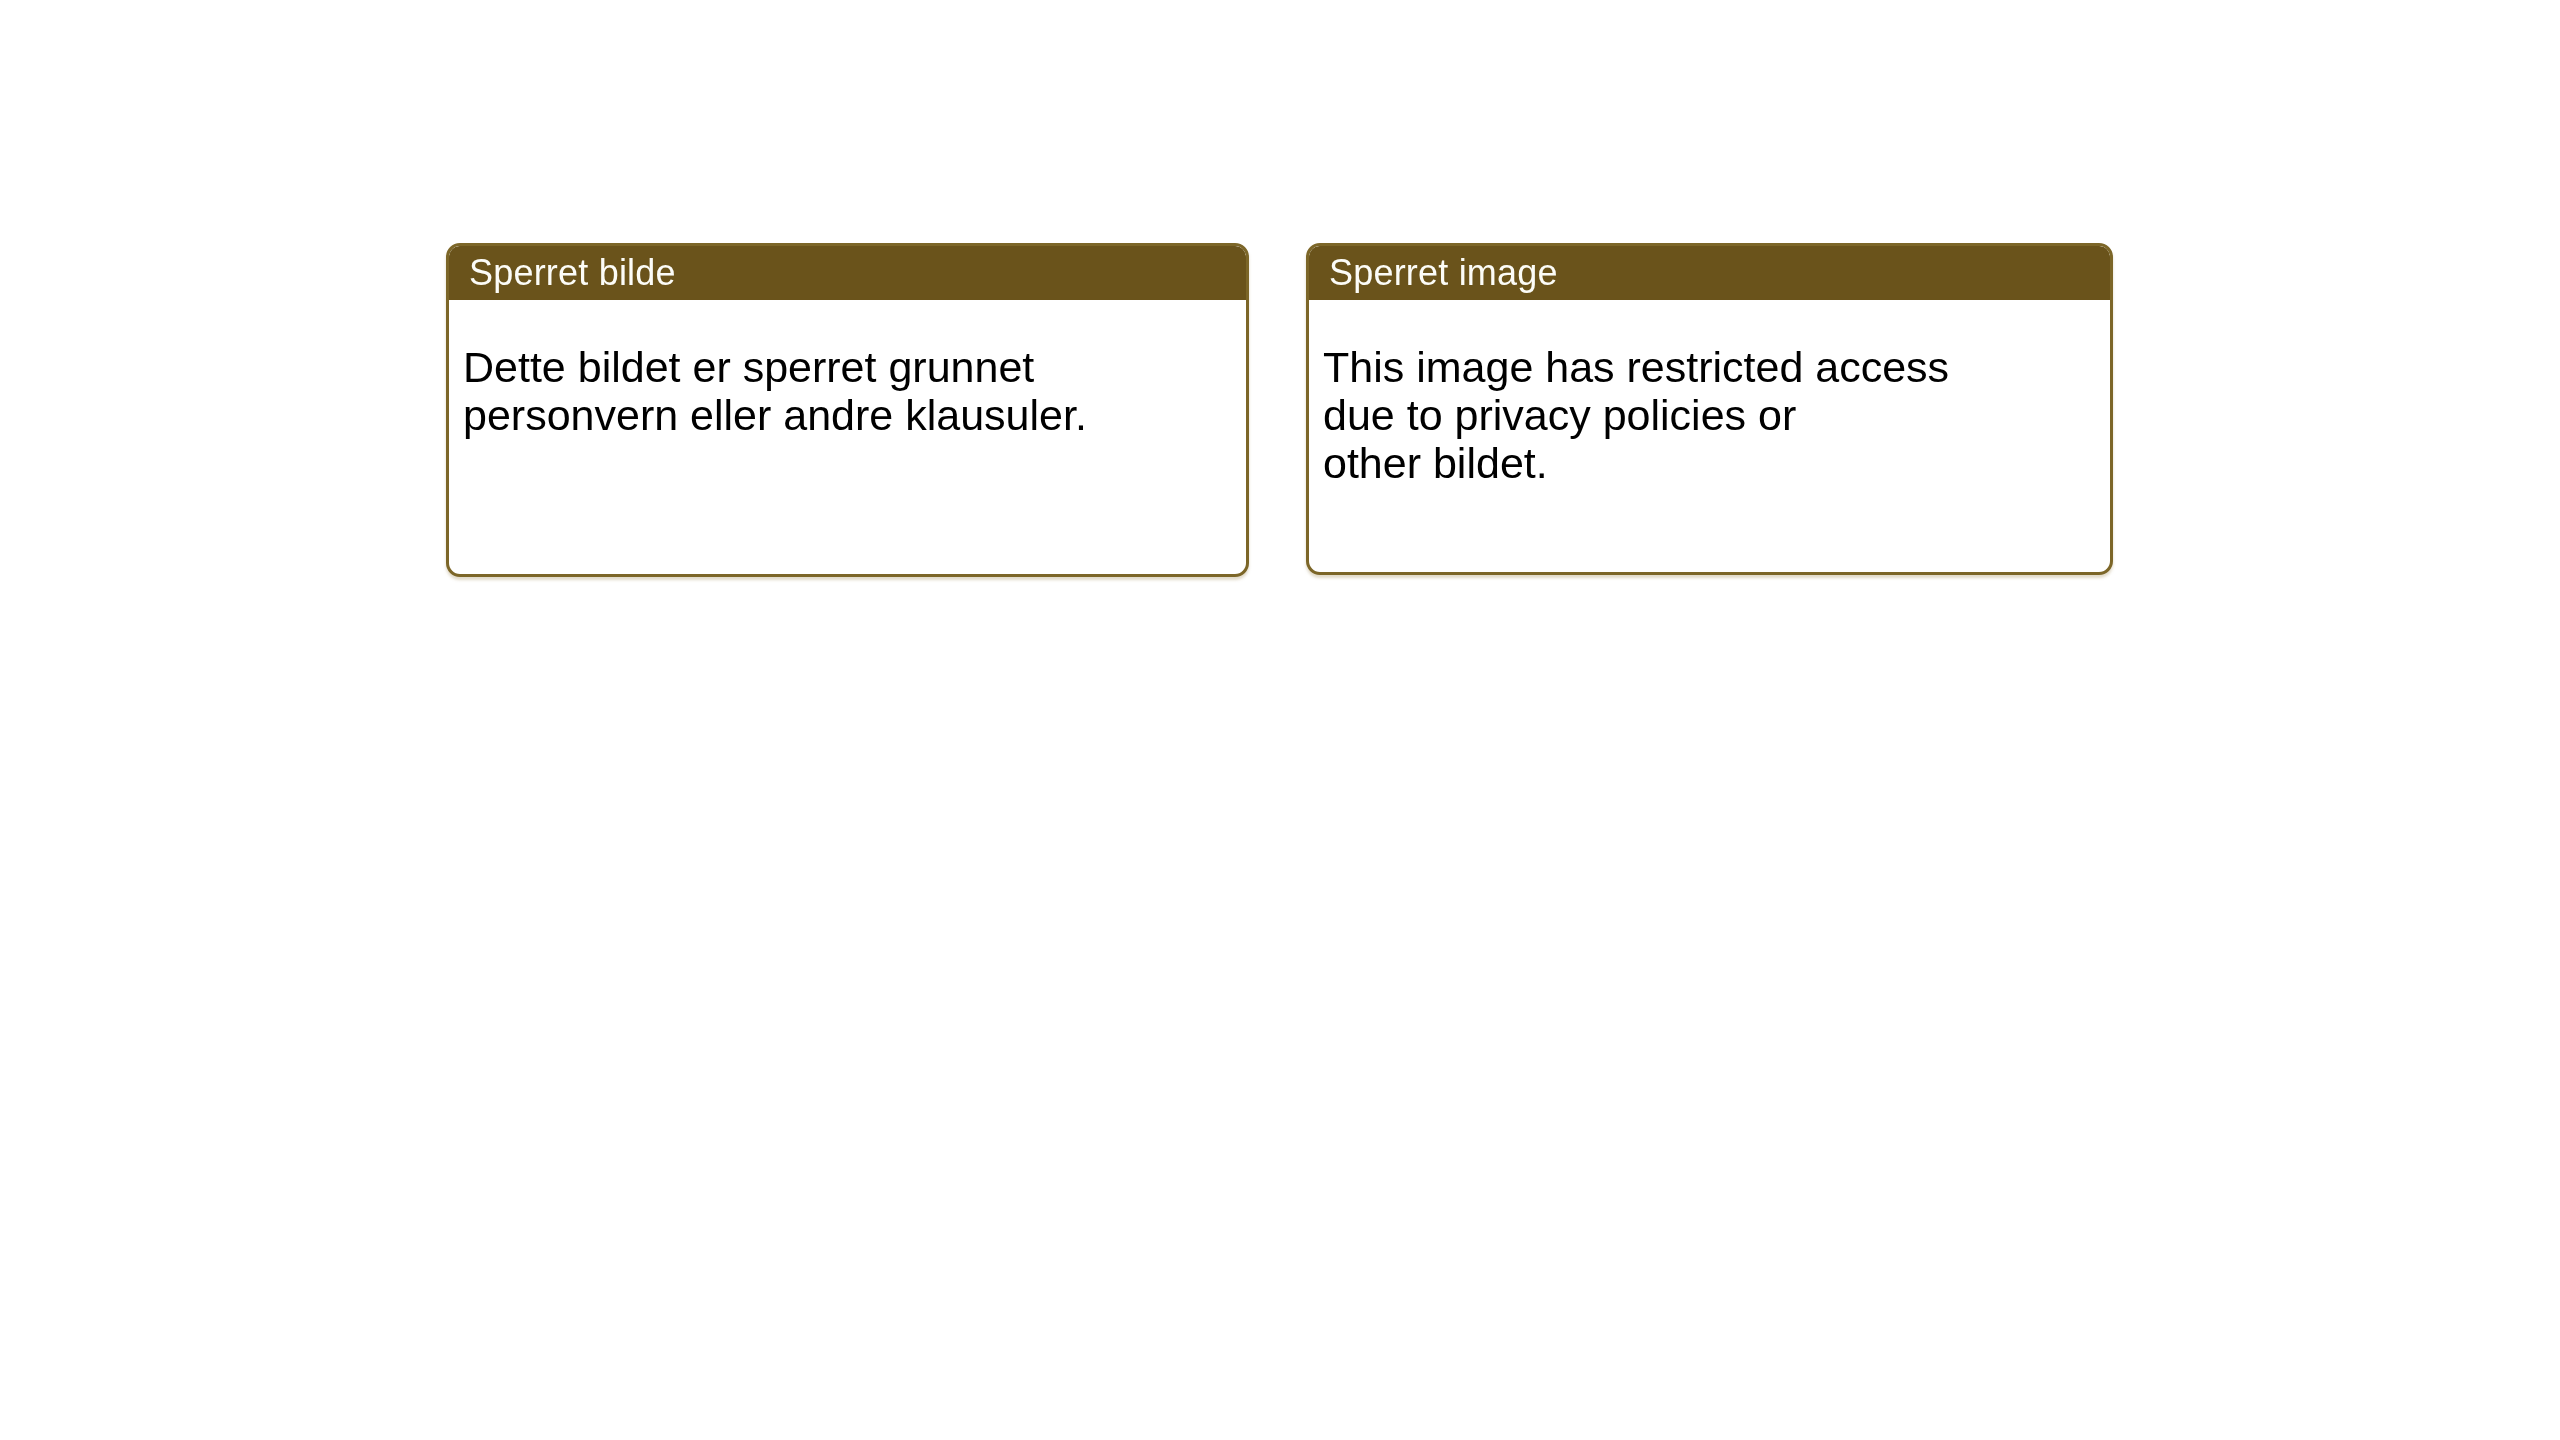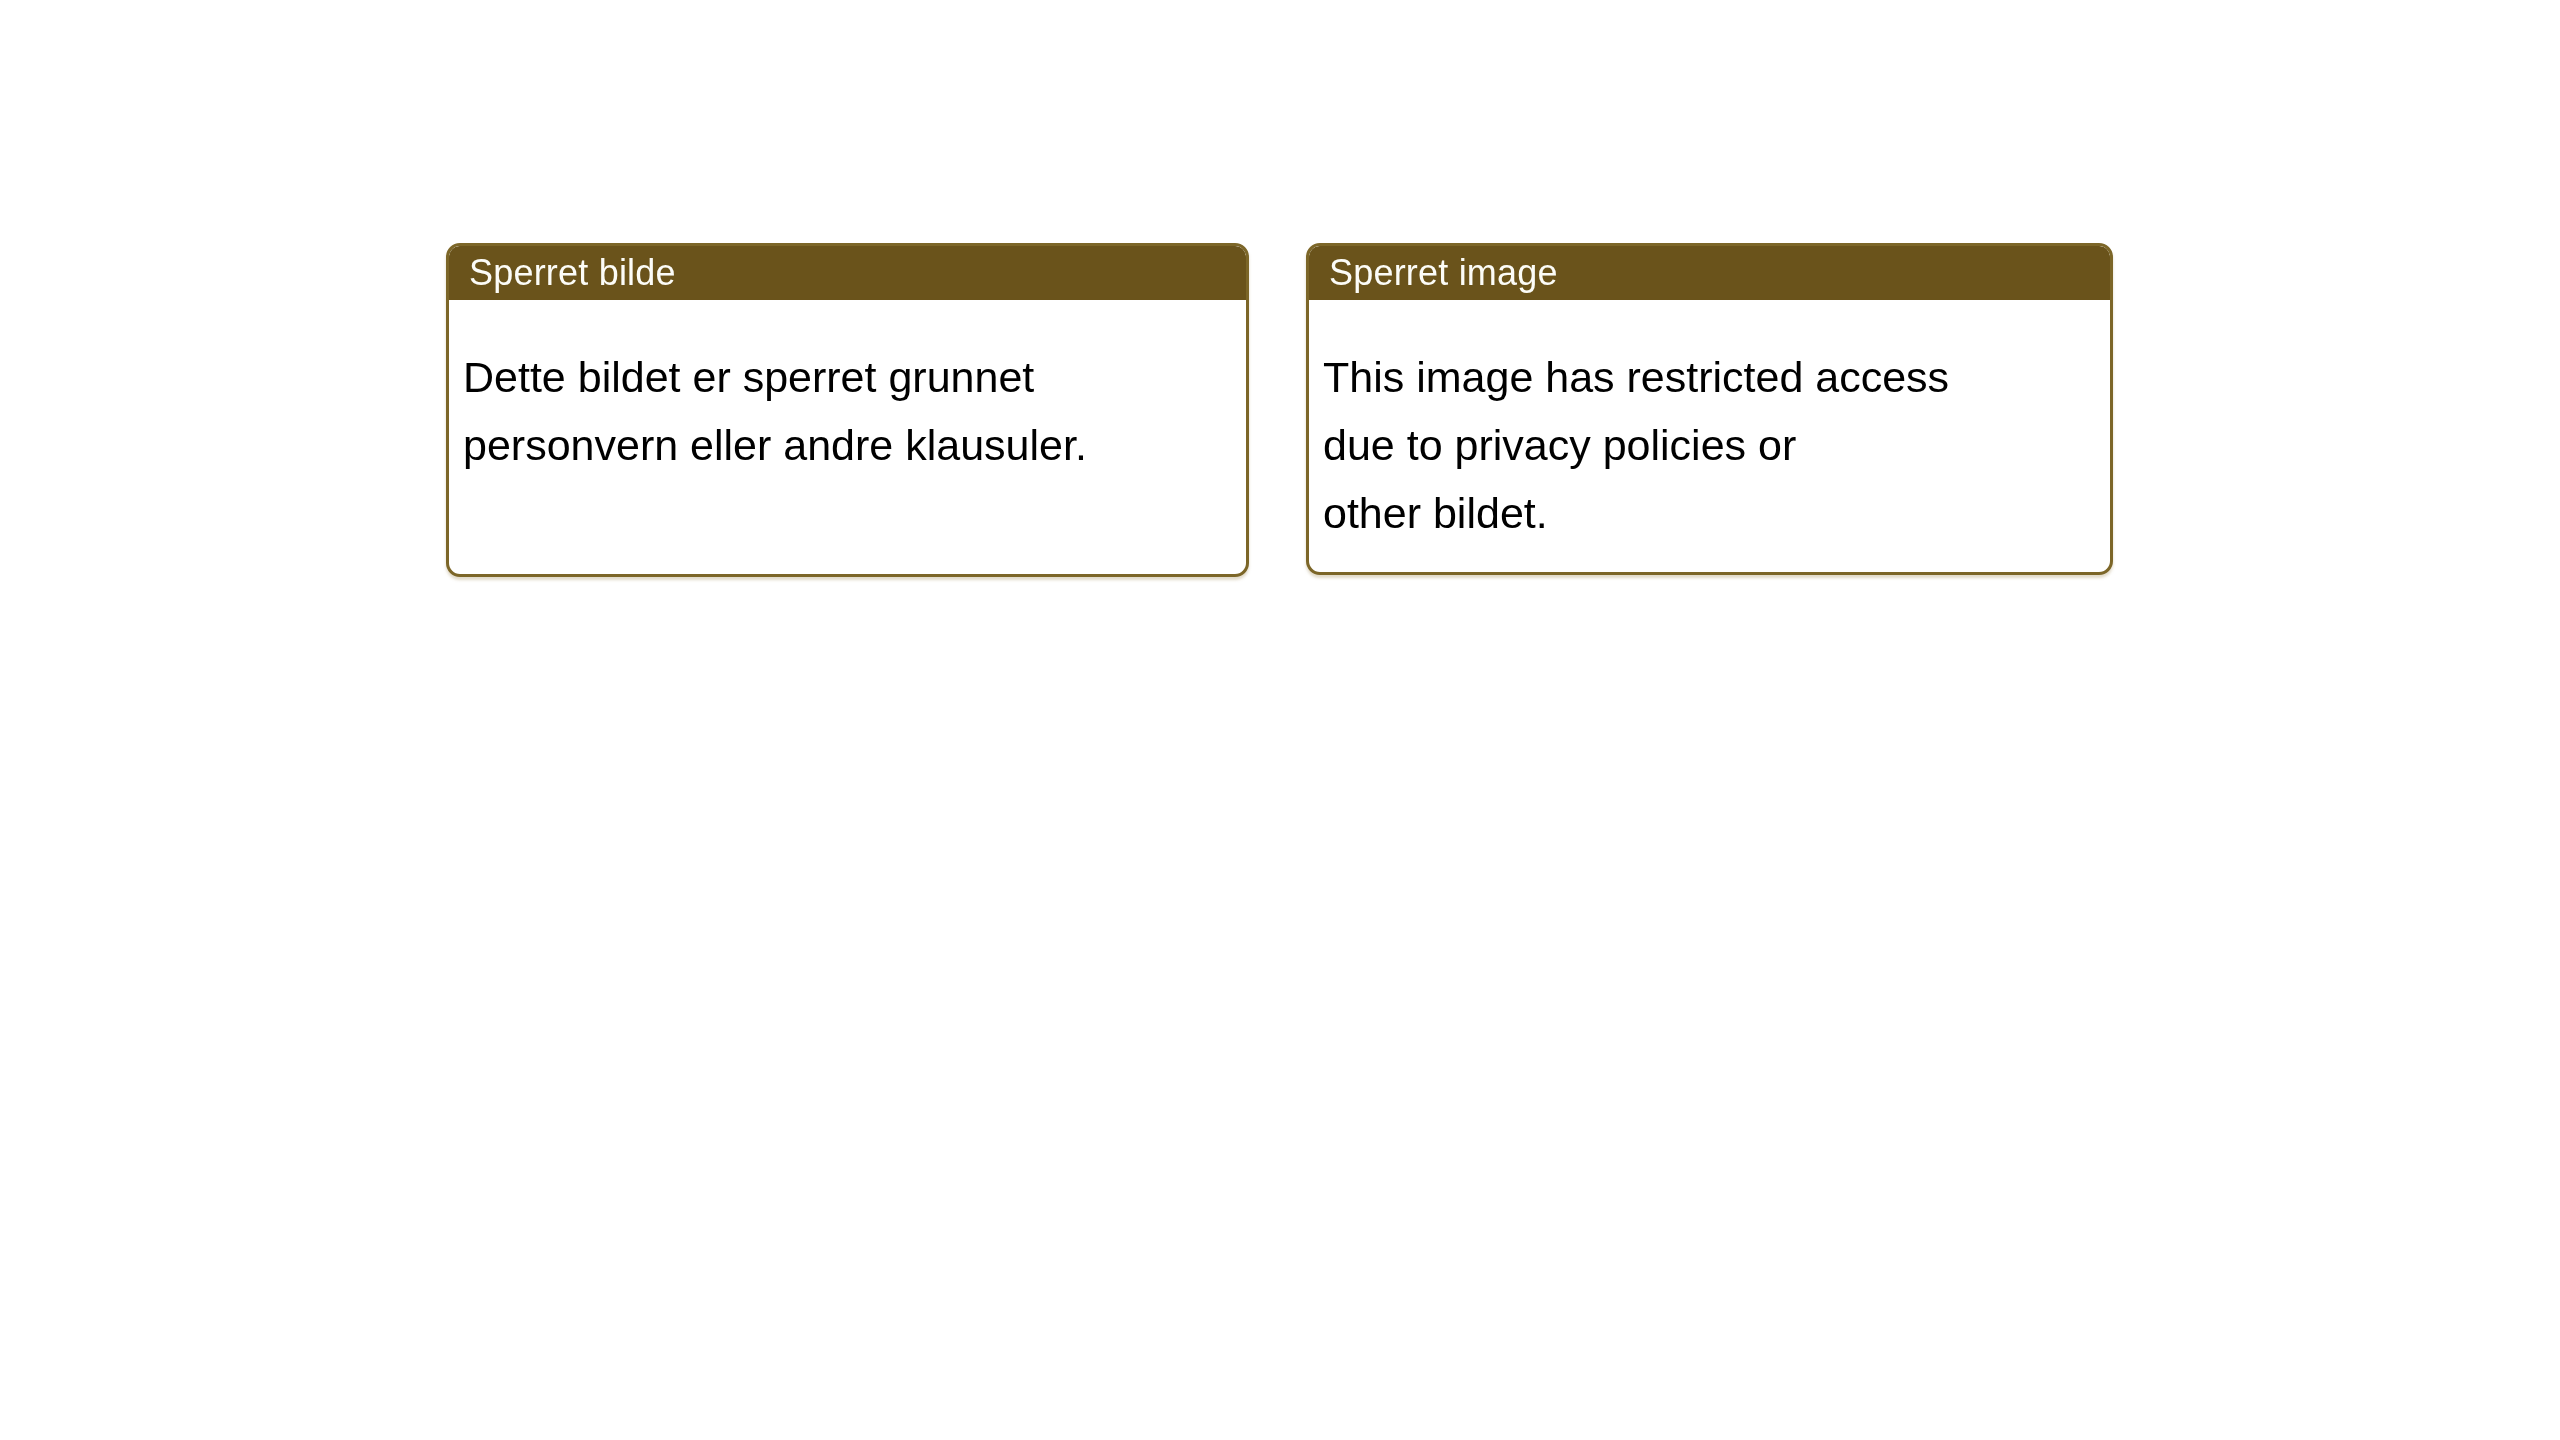--- a/index.html
+++ b/index.html
@@ -52,21 +52,21 @@
   }
   .card-title {
     font-size: 36px;
     line-height: 1;
     color: var(--title-color);
     letter-spacing: 0.2px;
   }
   .card-body {
     padding: 43px 20px 0 14px;
     font-size: 43px;
-    line-height: 68px;
+    line-height: 48px;
     color: var(--body-color);
     white-space: pre-line;
   }
 </style>
 </head>
 <body>
 
 <div class="stage">
 
   <section class="card card-no">

